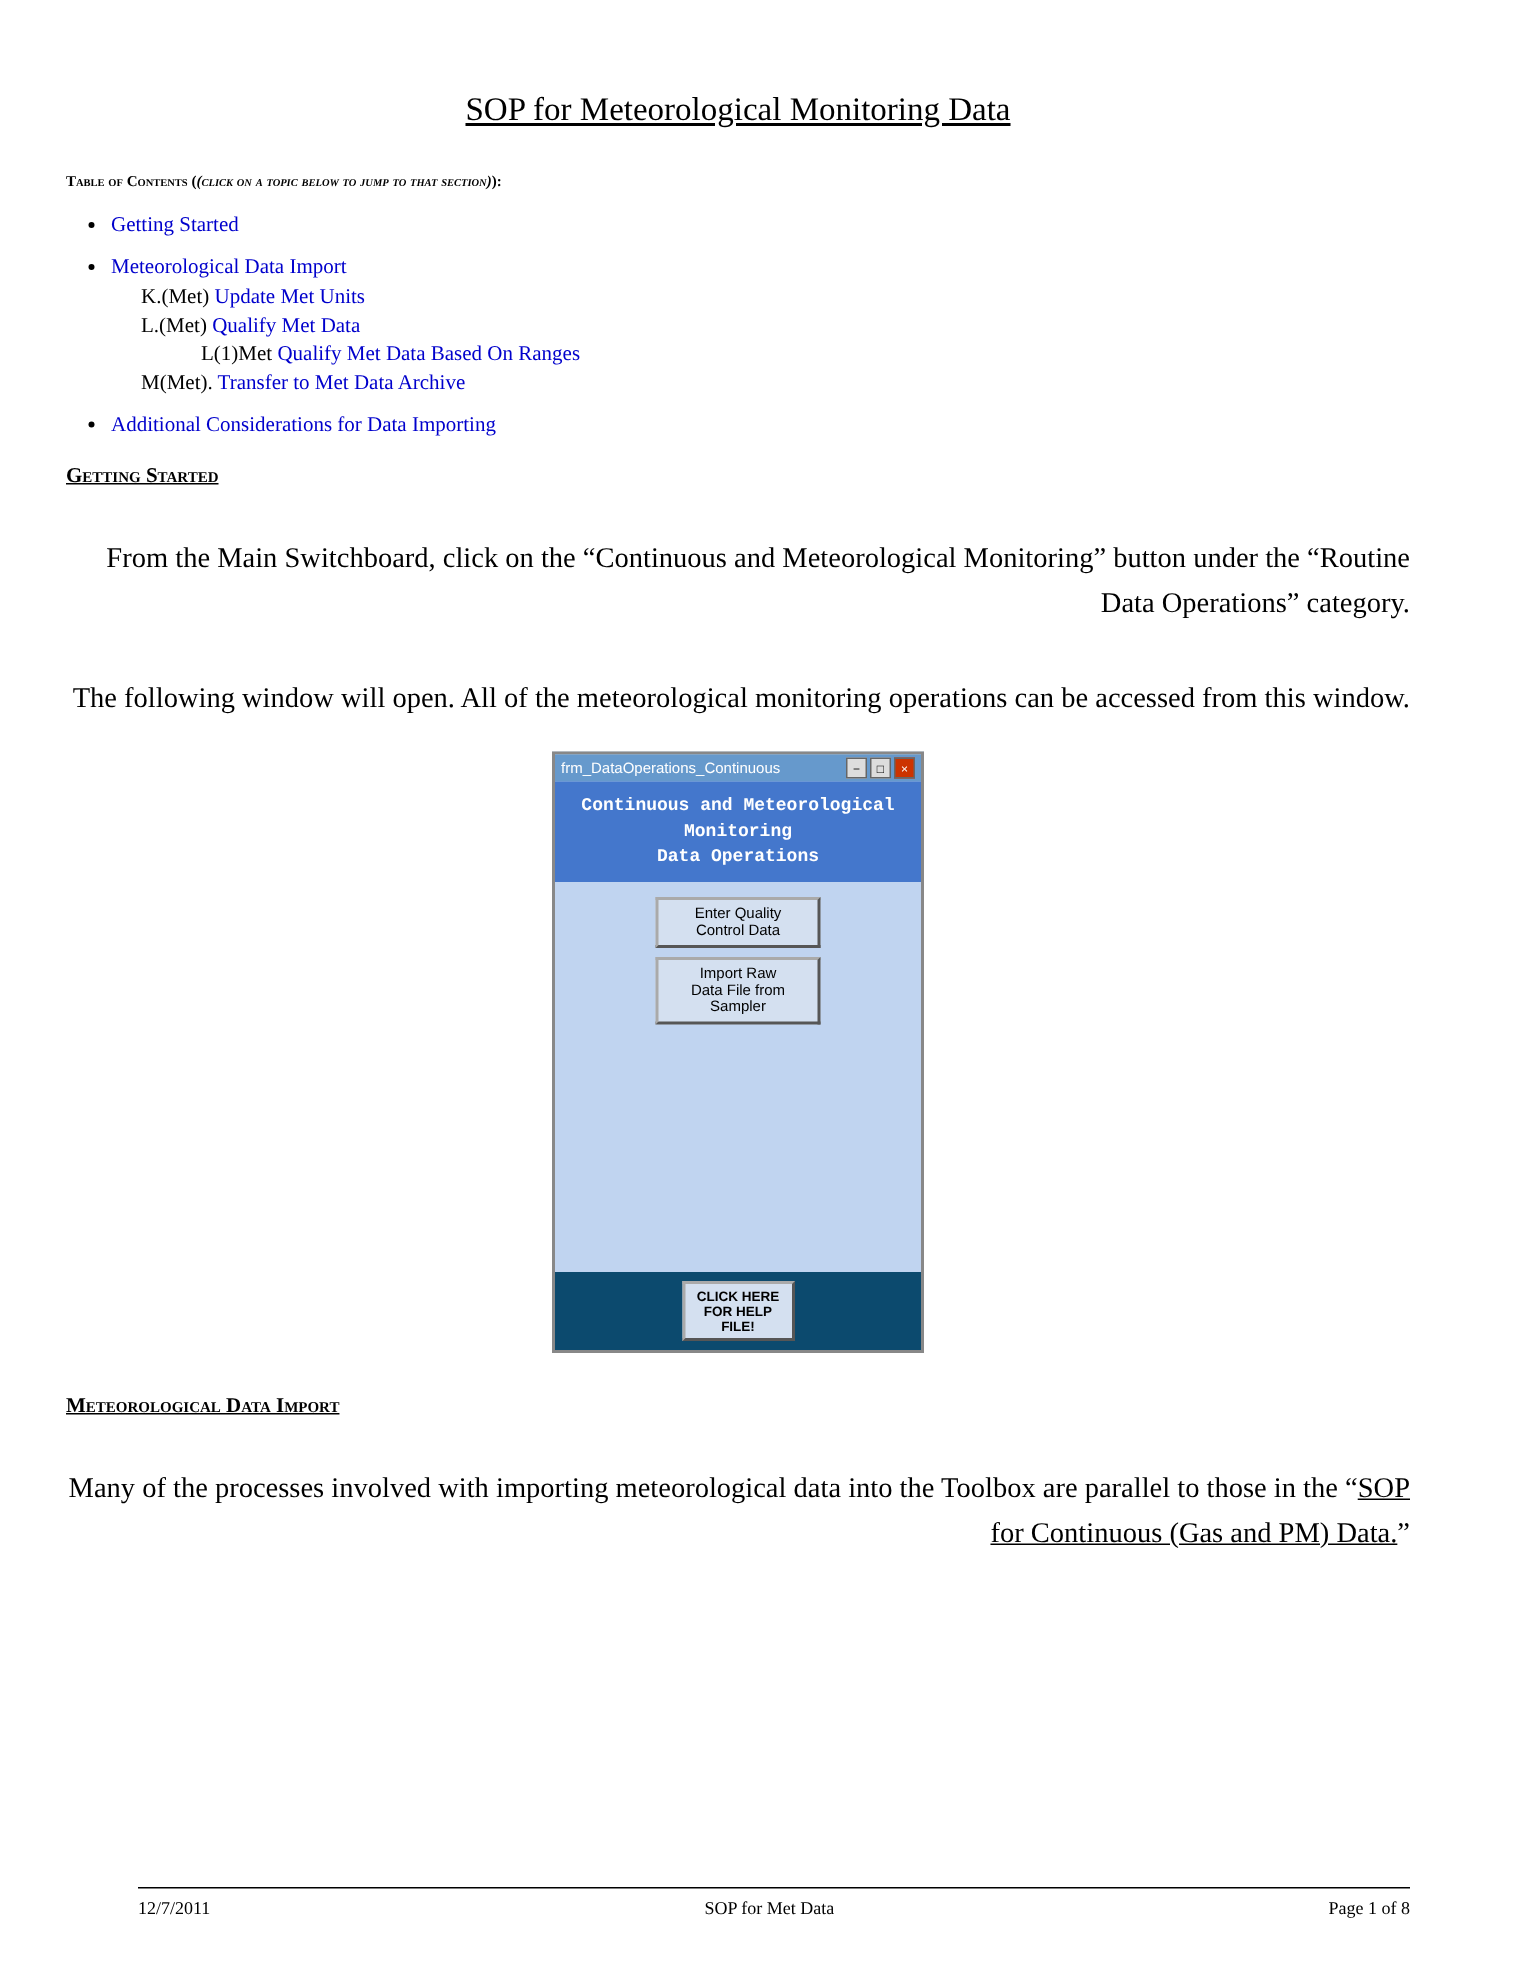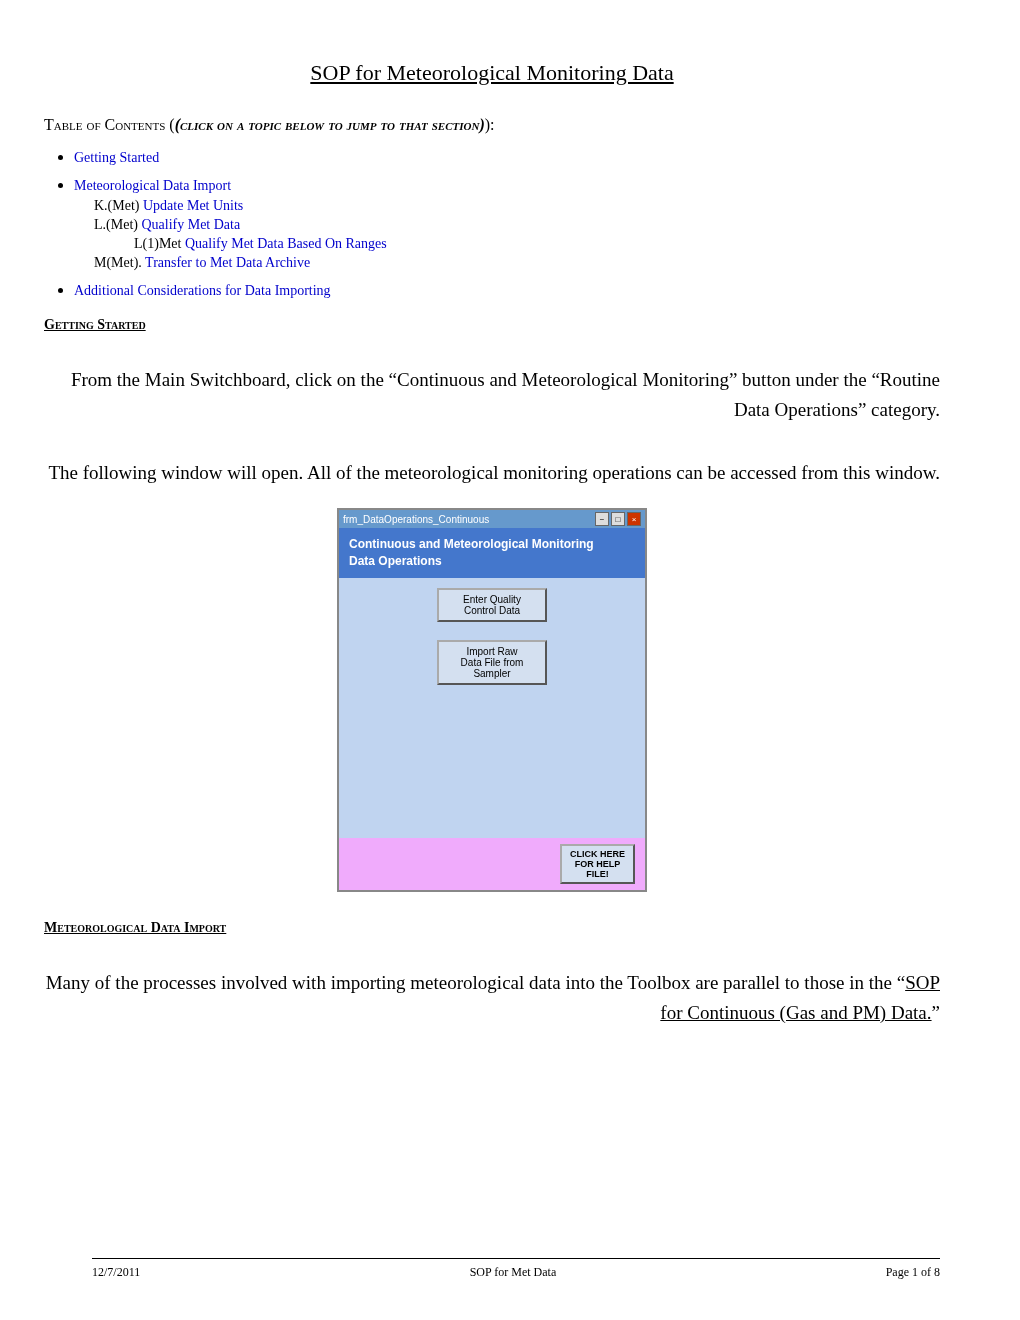--- a/index.html
+++ b/index.html
@@ -27,22 +27,22 @@
       font-weight: normal;
       text-decoration: underline;
       margin-bottom: 30px;
     }
 
     .toc-section {
       margin-bottom: 20px;
     }
 
     .toc-heading {
-      font-size: 16px;
-      font-weight: normal;
+      font-size: 10px;
+      font-weight: bold;
       margin-bottom: 14px;
     }
 
     .toc-heading span.small-caps {
       font-variant: small-caps;
     }
 
     .toc-list {
       list-style: disc;
       margin-left: 30px;
@@ -95,21 +95,21 @@
       text-decoration: underline;
     }
 
     .window-container {
       display: flex;
       justify-content: center;
       margin: 20px 0 28px 0;
     }
 
     .win-box {
-      width: 310px;
+      width: 248px;
       border: 2px solid #888;
       background: #c0d8f0;
       font-family: Arial, sans-serif;
       font-size: 11px;
     }
 
     .win-titlebar {
       background: #6699cc;
       display: flex;
       align-items: center;
@@ -144,52 +144,53 @@
 
     .win-ctrl.close-ctrl {
       background: #cc3300;
       color: #fff;
     }
 
     .win-header {
       background: #4477cc;
       color: #fff;
       font-weight: bold;
-      text-align: left;
+      text-align: center;
       padding: 8px 10px;
       font-size: 12px;
       line-height: 1.4;
+      font-family: Liberation Mono, monospace;
     }
 
     .win-body {
       background: #c0d4f0;
       padding: 10px 16px;
       display: flex;
       flex-direction: column;
       align-items: center;
-      gap: 18px;
+      gap: 6px;
       min-height: 260px;
     }
 
     .win-button {
       background: #d4e0f0;
       border: 2px outset #aaa;
       padding: 4px 8px;
       font-size: 10px;
       font-family: Arial, sans-serif;
       cursor: pointer;
       text-align: center;
       width: 110px;
     }
 
     .win-footer {
-      background: #f0abfc;
+      background: #0c4a6e;
       padding: 6px 10px;
       display: flex;
-      justify-content: flex-end;
+      justify-content: center;
     }
 
     .win-help-button {
       background: #d4e0f0;
       border: 2px outset #aaa;
       padding: 3px 6px;
       font-size: 9px;
       font-family: Arial, sans-serif;
       cursor: pointer;
       text-align: center;

